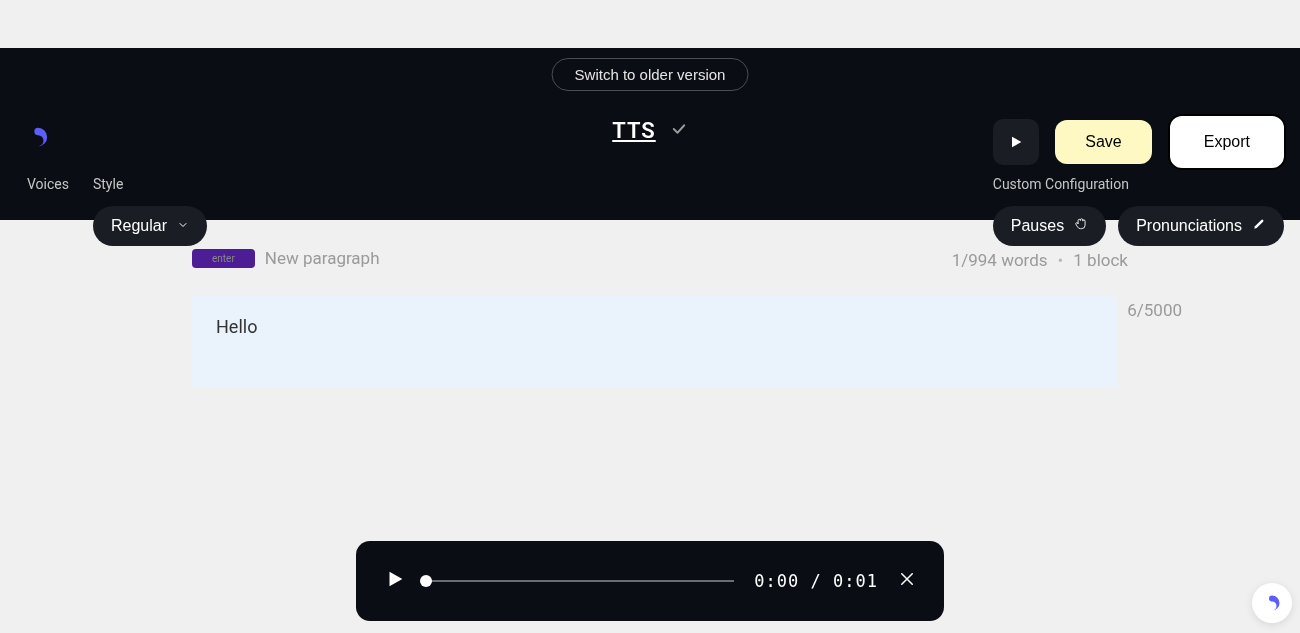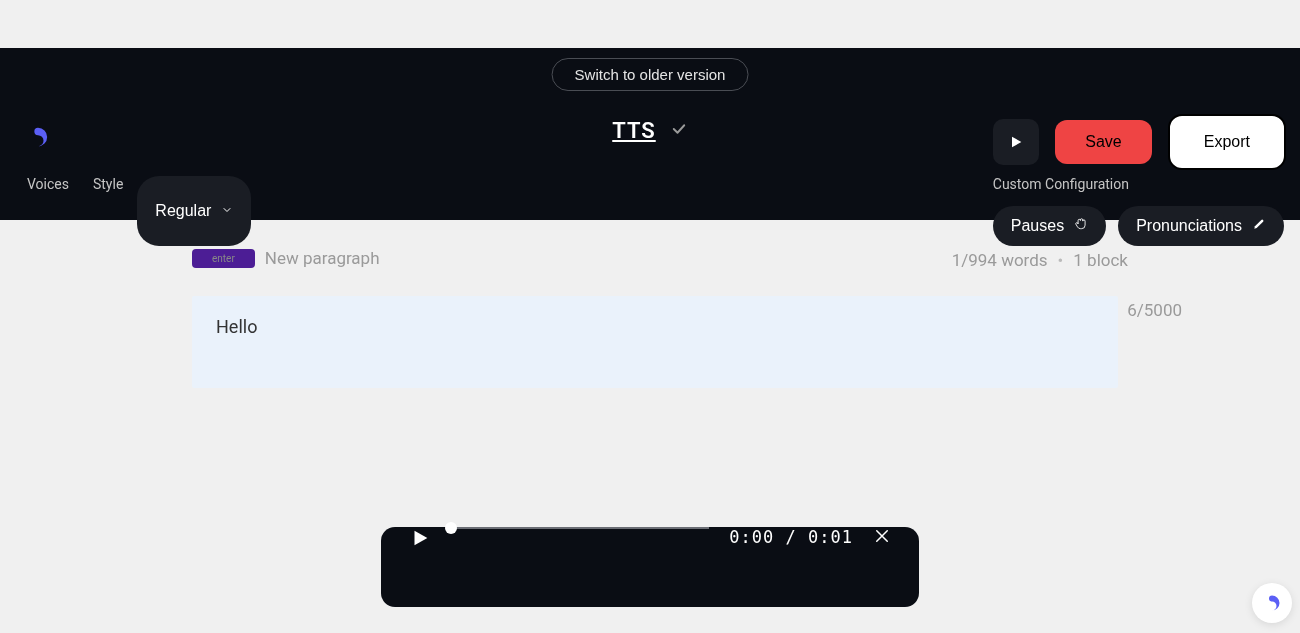--- a/index.html
+++ b/index.html
@@ -66,21 +66,21 @@
   width: 46px;
   height: 46px;
   background: #1a1d24;
   border-radius: 10px;
   display: flex;
   align-items: center;
   justify-content: center;
   cursor: pointer;
 }
 .save-btn {
-  background: #ef4444;
+  background: #fef9c3;
   color: #000;
   border: none;
   padding: 13px 30px;
   border-radius: 12px;
   font-size: 16px;
   font-weight: 500;
   cursor: pointer;
 }
 .export-btn-wrap {
   border: 2px solid #000;
@@ -101,21 +101,21 @@
 .controls-row {
   position: absolute;
   top: 128px;
   left: 27px;
   right: 16px;
   display: flex;
   justify-content: space-between;
 }
 .left-controls { display: flex; gap: 24px; }
 .right-controls { }
-.control-group { display: flex; flex-direction: row; gap: 14px; }
+.control-group { display: flex; flex-direction: column; gap: 14px; }
 .control-label {
   font-size: 14px;
   color: #c5c5c5;
 }
 .custom-config-label {
   font-size: 14px;
   color: #c5c5c5;
   margin-bottom: 14px;
 }
 .pill {
@@ -178,29 +178,29 @@
 }
 .char-count {
   position: absolute;
   right: -64px;
   top: 52px;
   color: #9a9a9a;
   font-size: 17px;
 }
 .player {
   position: absolute;
-  bottom: 26px;
+  bottom: 12px;
   left: 50%;
   transform: translateX(-50%);
-  width: 538px;
+  width: 588px;
   height: 80px;
   background: #0a0d14;
   border-radius: 14px;
   display: flex;
-  align-items: flex-start;
+  align-items: center;
   padding: 0 28px;
   gap: 20px;
 }
 .player-play {
   cursor: pointer;
 }
 .progress {
   flex: 1;
   height: 2px;
   background: #6a6d74;

